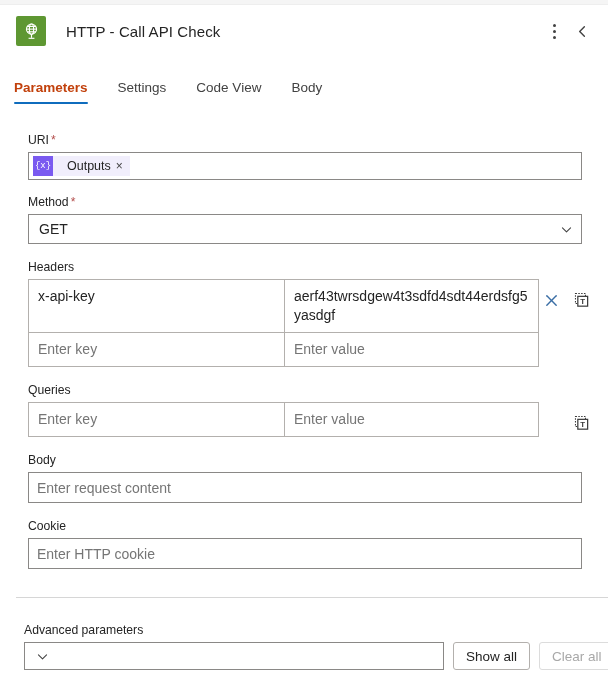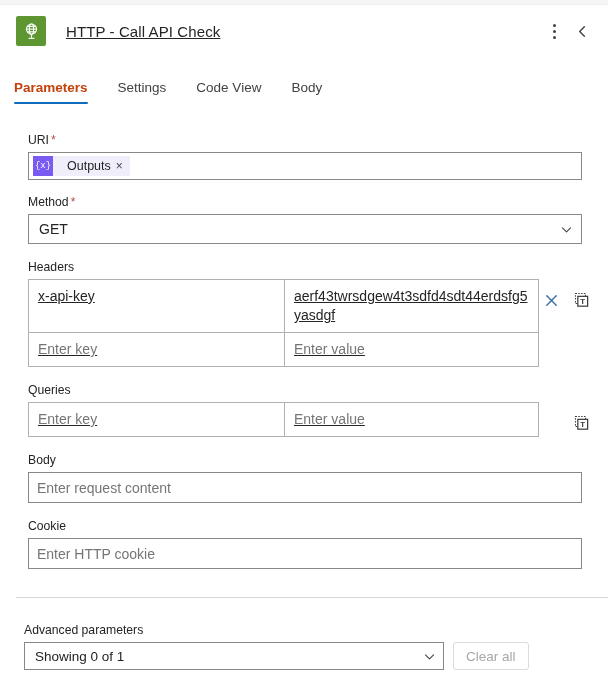--- a/index.html
+++ b/index.html
@@ -29,21 +29,20 @@
   }
 
   
   .header {
     position: absolute;
     top: 6px; left: 0;
     width: 608px; height: 50px;
     display: flex;
     align-items: center;
     padding: 0 12px 0 16px;
-    text-decoration: underline;
   }
   .action-icon {
     width: 30px; height: 30px;
     background: #5e9732;
     border-radius: 2px;
     flex: 0 0 auto;
     display: flex;
     align-items: center;
     justify-content: center;
   }
@@ -192,21 +191,21 @@
     cursor: pointer;
   }
   .select .val { font-size: 14px; color: #242424; flex: 1 1 auto; }
   .chev {
     flex: 0 0 auto;
     width: 14px; height: 14px;
     display: flex; align-items: center; justify-content: center;
   }
 
   
-  .kv-wrap { display: flex; align-items: flex-start; text-decoration: underline; }
+  .kv-wrap { display: flex; align-items: flex-start; }
   .kv-table {
     border: 1px solid #b3b0ad;
     background: #fff;
     flex: 0 0 auto;
   }
   .kv-row { display: flex; }
   .kv-row + .kv-row { border-top: 1px solid #b3b0ad; }
   .kv-cell {
     padding: 7px 9px;
     font-size: 14px;
@@ -425,24 +424,24 @@
       </div>
     </div>
   </div>
 
   <div class="divider" style="position:absolute; top:597px; left:8px; width:592px;"></div>
 
   <div style="position:absolute; top:622px; left:0; width:608px; padding:0 24px;">
     <div class="label">Advanced parameters</div>
     <div class="adv-row">
       <div class="adv-select">
-        <span class="val">Showing 0 of 1</span>
         <span class="chev">
           <svg width="13" height="13" viewBox="0 0 16 16" fill="none" stroke="#424242" stroke-width="1.3" stroke-linecap="round" stroke-linejoin="round">
             <polyline points="3,6 8,11 13,6"></polyline>
           </svg>
         </span>
       </div>
+      <button class="btn">Show all</button>
       <button class="btn disabled">Clear all</button>
     </div>
   </div>
 
 </div>
 
 </body></html>

